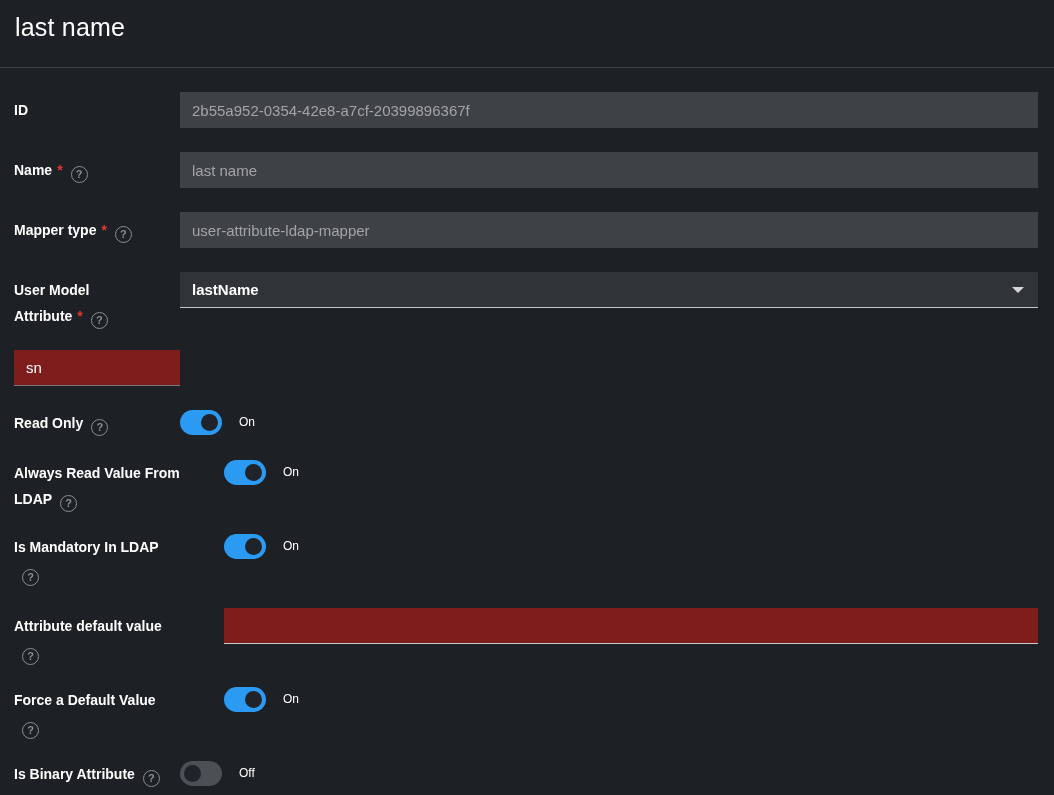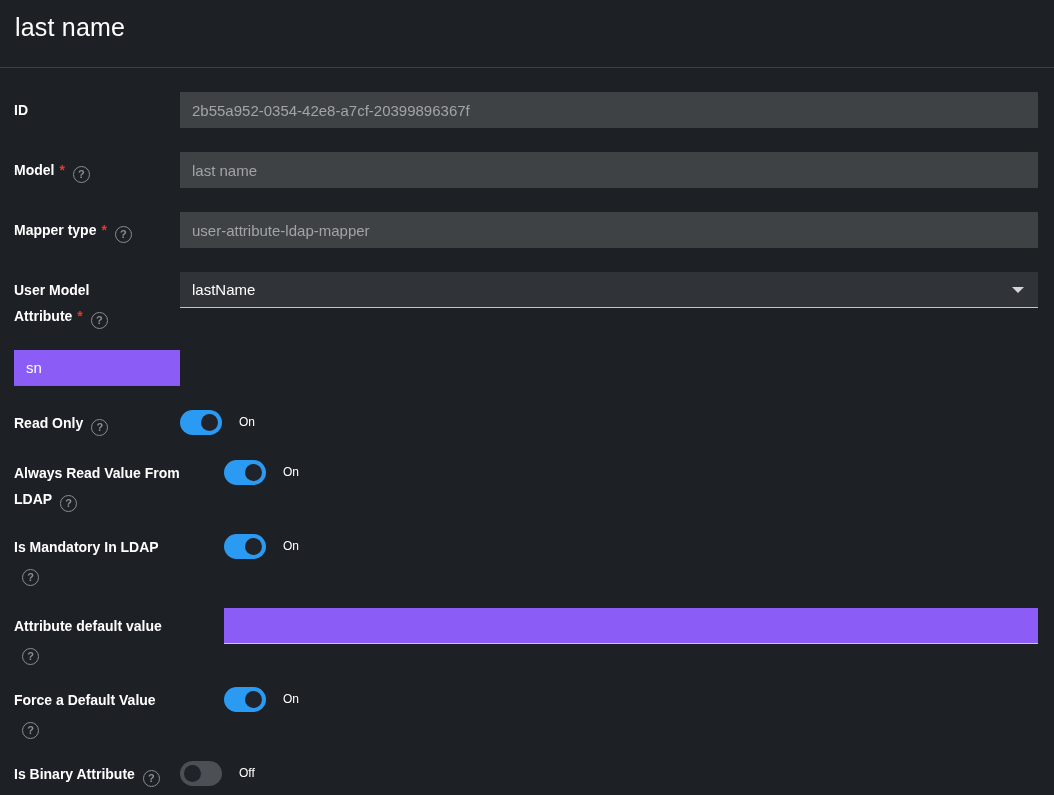--- a/index.html
+++ b/index.html
@@ -75,38 +75,39 @@
     font-size: 15px;
     border: none;
     outline: none;
     border-radius: 0;
   }
   .text-input.disabled {
     background: #3f4245;
     color: #a2a4a7;
   }
   .text-input.editable {
-    background: #8b5cf6;
+    background: #7f1d1d;
     color: #ffffff;
     border-bottom: 1px solid #75797e;
   }
   .text-input.editable.bright {
     border-bottom: 1px solid #c9cbcd;
   }
   .select {
     display: flex;
     align-items: center;
     justify-content: space-between;
     height: 36px;
     padding: 0 14px 0 12px;
     background: #303338;
     border-bottom: 1px solid #c2c4c6;
     font-size: 15px;
     color: #ffffff;
     cursor: pointer;
+    font-weight: bold;
   }
   .caret {
     width: 0; height: 0;
     border-left: 6px solid transparent;
     border-right: 6px solid transparent;
     border-top: 6px solid #d4d5d6;
   }
   .switch-ctrl {
     display: flex;
     align-items: center;
@@ -152,21 +153,21 @@
       <div class="label-col">
         <span>ID</span>
       </div>
       <div class="ctrl">
         <input class="text-input disabled" readonly="" value="2b55a952-0354-42e8-a7cf-20399896367f" style="">
       </div>
     </div>
 
     <div class="row">
       <div class="label-col">
-        <span>Model</span><span class="req-help"><span class="req">*</span><span class="help-icon">?</span></span>
+        <span>Name</span><span class="req-help"><span class="req">*</span><span class="help-icon">?</span></span>
       </div>
       <div class="ctrl">
         <input class="text-input disabled" readonly="" value="last name" style="">
       </div>
     </div>
 
     <div class="row">
       <div class="label-col">
         <span>Mapper type</span><span class="req-help"><span class="req">*</span><span class="help-icon">?</span></span>
       </div>

